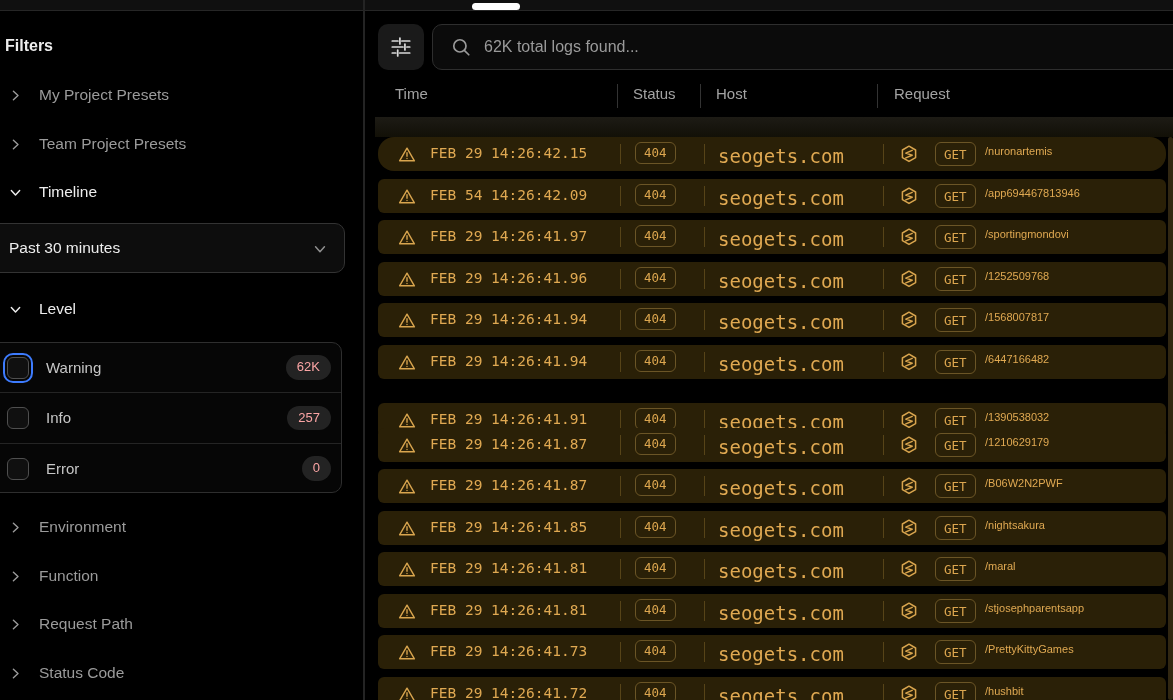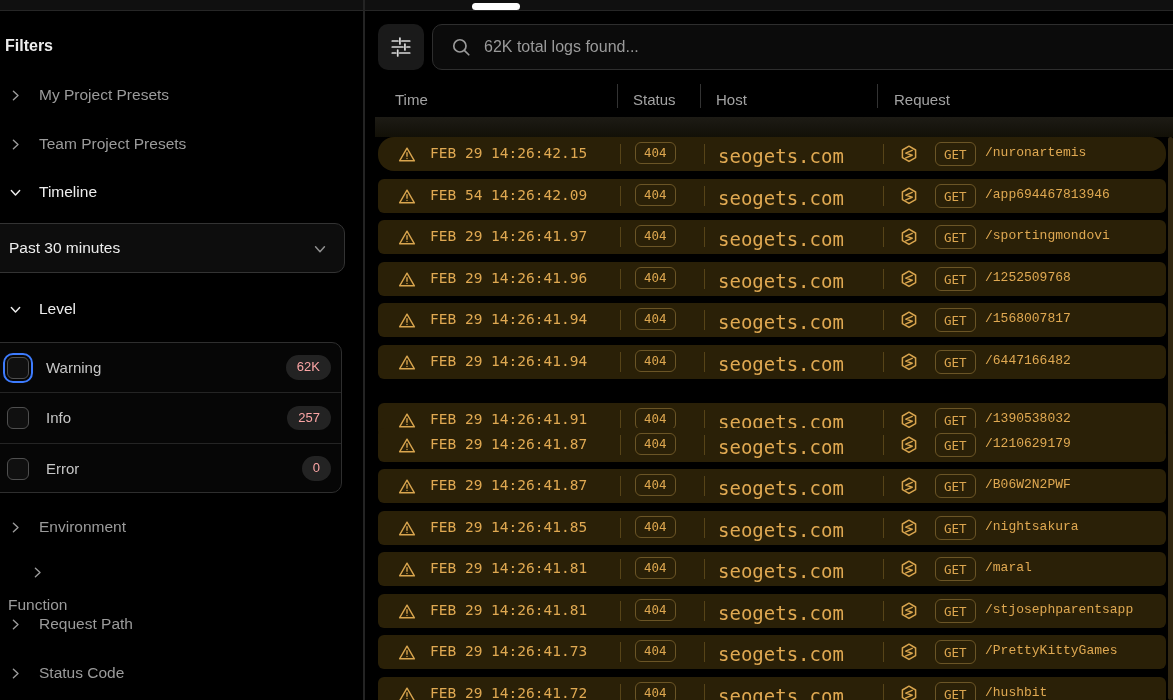--- a/index.html
+++ b/index.html
@@ -47,21 +47,21 @@
                 background:#1a1a1a; border:none; border-radius:10px; cursor:pointer;
                 display:flex; align-items:center; justify-content:center; }
   .search-bar { position:absolute; left:432px; top:24px; width:760px; height:46px;
                 background:#0b0b0b; border:1px solid #2e2e2e; border-radius:10px;
                 display:flex; align-items:center; padding-left:18px; gap:13px; }
   .search-bar input { flex:1; background:transparent; border:none; outline:none;
                       color:#ededed; font-size:16px; font-family:"Liberation Sans",sans-serif; }
   .search-bar input::placeholder { color:#9a9a9a; }
 
   
-  .col-head { position:absolute; top:85px; font-size:15px; color:#a3a3a3;margin-top:6px; }
+  .col-head { position:absolute; top:85px; font-size:15px; color:#a3a3a3; }
   .head-time { left:395px; } .head-status { left:633px; } .head-host { left:716px; } .head-request { left:894px; }
   .head-div { position:absolute; top:84px; width:1px; height:24px; background:#333; }
   .hd1 { left:617px; } .hd2 { left:700px; } .hd3 { left:877px; }
 
   .scroll-strip { position:absolute; left:375px; top:117px; width:798px; height:20px;
                   background:linear-gradient(#1d1b15,#121007); }
 
   
   .rows-viewport { position:absolute; left:378px; top:137px; width:795px; height:563px; overflow:hidden; }
   .log-row { position:absolute; left:0; width:788px; height:34px; background:#2a2007;
@@ -70,21 +70,21 @@
   .lr-warn   { left:20px;  top:9px; }
   .lr-time   { left:52px;  top:8px; font-family:"DejaVu Sans Mono",monospace; font-size:14.5px; }
   .lr-div    { width:1px; height:20px; top:7px; background:#574418; }
   .lr-d1 { left:242px; } .lr-d2 { left:326px; } .lr-d3 { left:505px; }
   .lr-status { left:257px; top:5px; font-family:"DejaVu Sans Mono",monospace; font-size:12.5px;
                color:#dca64f; border:1px solid #6b5526; border-radius:6px; padding:2px 8px 3px; }
   .lr-host   { left:340px; top:8px; font-family:"DejaVu Sans Mono",monospace; font-size:19px; }
   .lr-func   { left:521px; top:7px; }
   .lr-method { left:557px; top:5px; font-family:"DejaVu Sans Mono",monospace; font-size:12.5px;
                color:#dca64f; border:1px solid #6b5526; border-radius:6px; padding:4px 8px 3px; }
-  .lr-path   { left:607px; top:8px; font-family:Liberation Mono, monospace; font-size:13px; white-space:nowrap; }
+  .lr-path   { left:607px; top:8px; font-family:Liberation Sans, sans-serif; font-size:11px; white-space:nowrap; }
 
   .scroll-thumb { position:absolute; left:1168px; top:137px; width:5px; height:563px;
                   background:#312712; border-radius:3px; }
 </style>
 </head>
 <body>
 
 <div id="app">
 
   <div class="topbar">
@@ -145,21 +145,21 @@
       <span class="count-badge">0</span>
     </div>
   </div>
 
   <div class="side-item" style="top:516px;">
     <svg width="15" height="15" viewBox="0 0 18 18" fill="none" stroke="currentColor" stroke-width="1.7" stroke-linecap="round" stroke-linejoin="round">
         <path d="M6.5 4 L12 9 L6.5 14"></path>
       </svg>
     <span>Environment</span>
   </div>
-  <div class="side-item" style="top:565px;flex-direction:column;">
+  <div class="side-item" style="top:565px;">
     <svg width="15" height="15" viewBox="0 0 18 18" fill="none" stroke="currentColor" stroke-width="1.7" stroke-linecap="round" stroke-linejoin="round">
         <path d="M6.5 4 L12 9 L6.5 14"></path>
       </svg>
     <span>Function</span>
   </div>
   <div class="side-item" style="top:613px;">
     <svg width="15" height="15" viewBox="0 0 18 18" fill="none" stroke="currentColor" stroke-width="1.7" stroke-linecap="round" stroke-linejoin="round">
         <path d="M6.5 4 L12 9 L6.5 14"></path>
       </svg>
     <span>Request Path</span>

